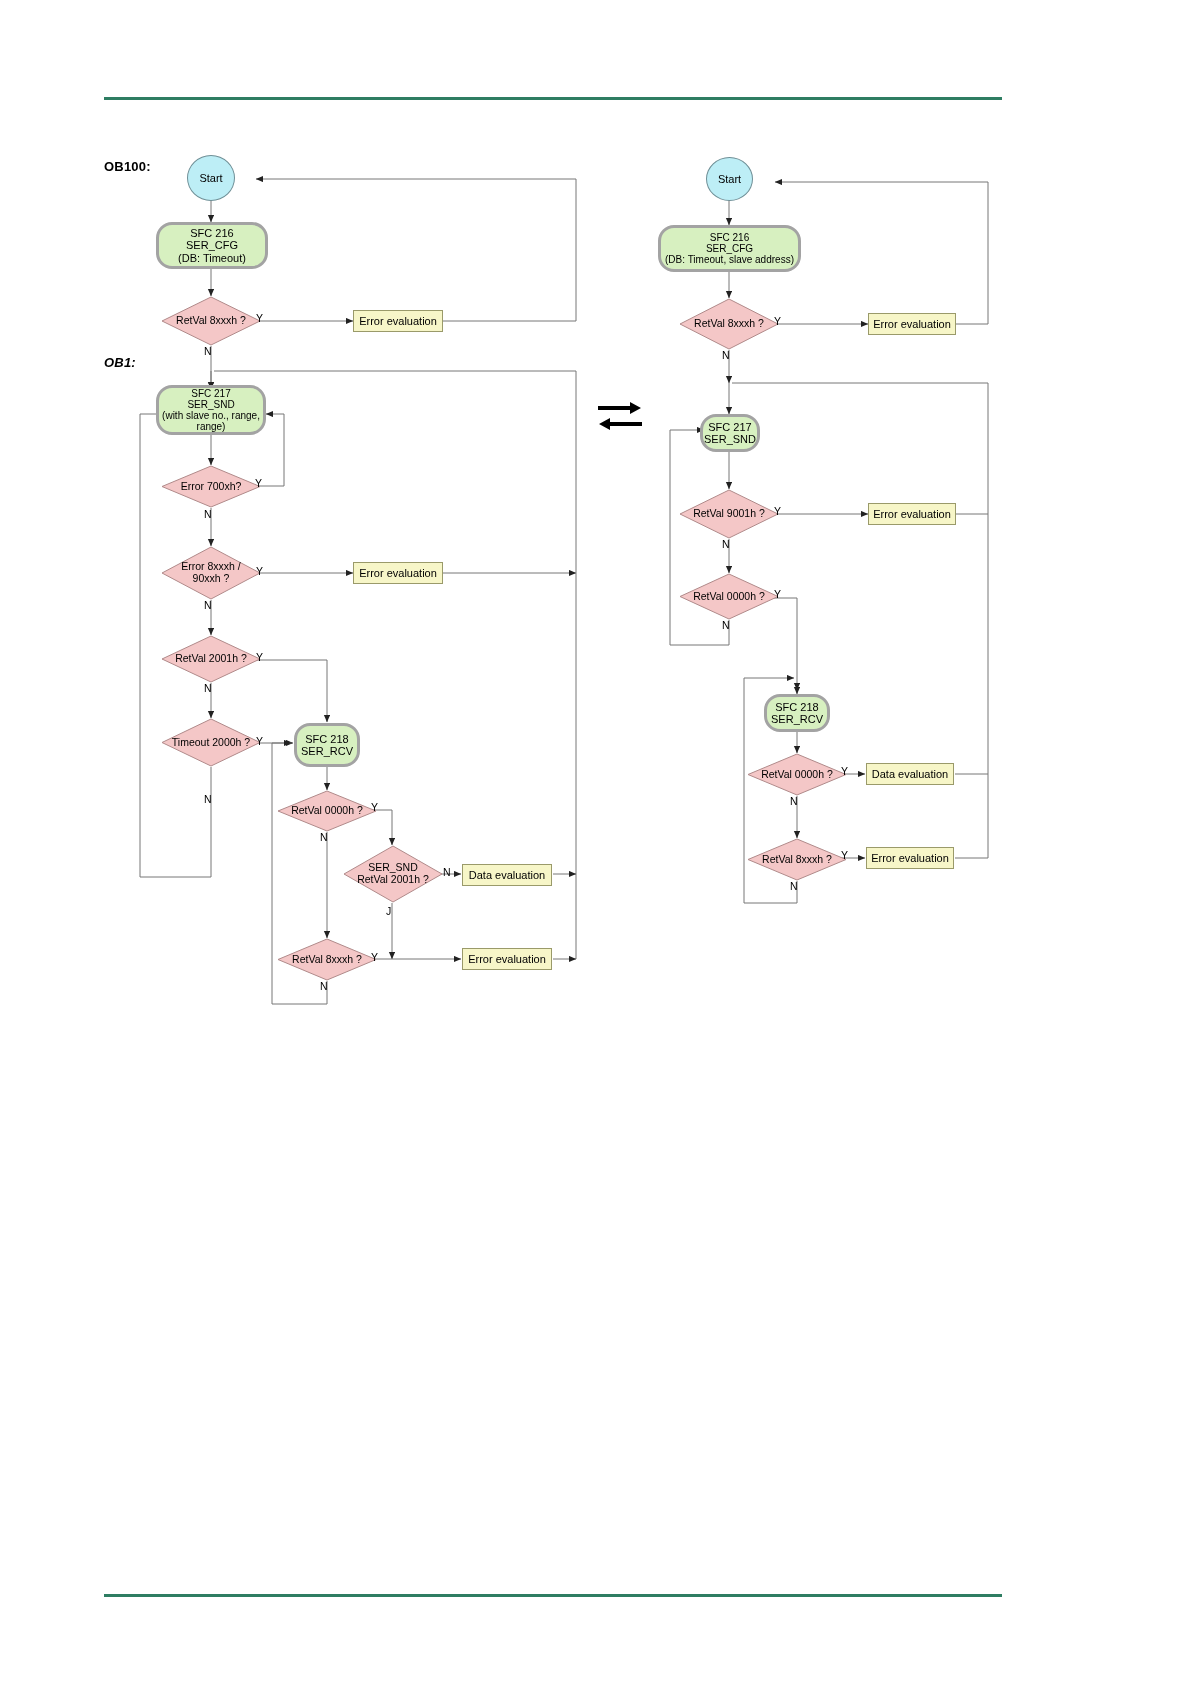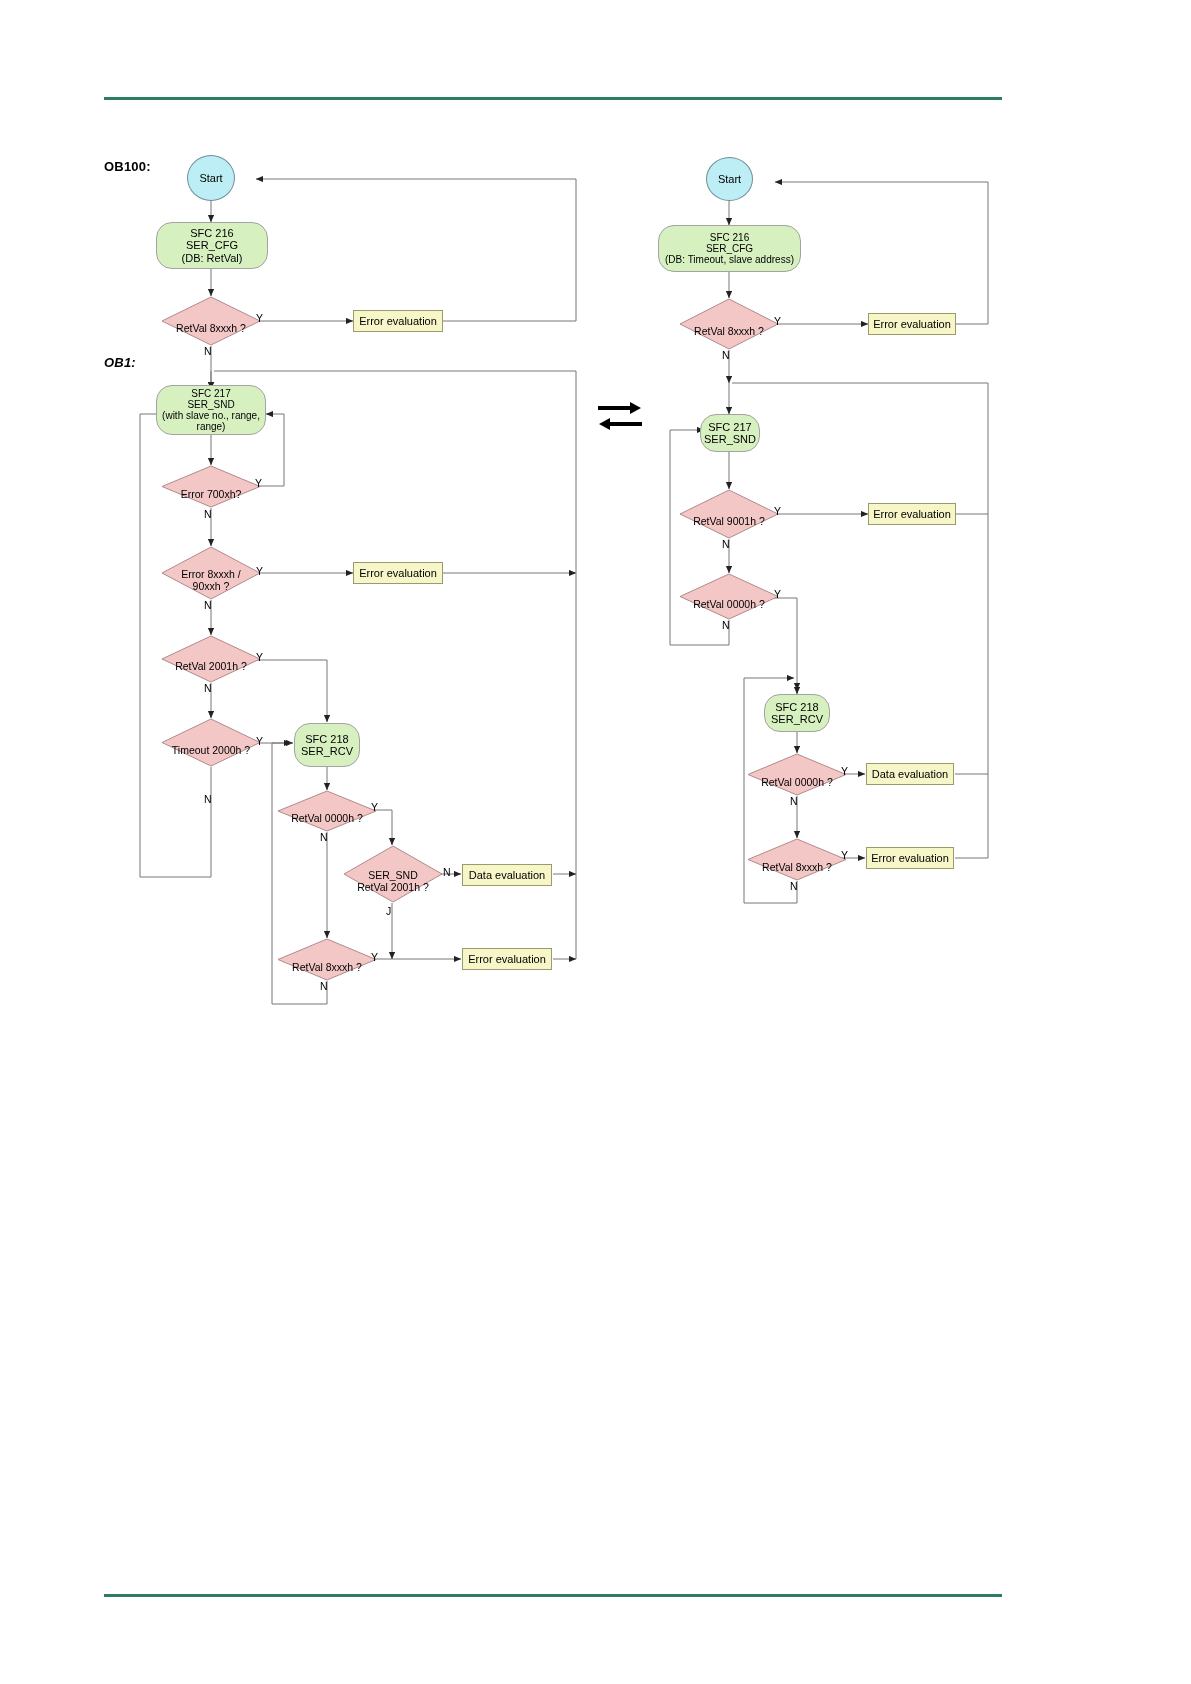--- a/index.html
+++ b/index.html
@@ -5,24 +5,24 @@
   html,body{margin:0;padding:0;background:#ffffff;}
   body{width:1191px;height:1684px;position:relative;font-family:"Liberation Sans",sans-serif;color:#000;}
   .page{position:absolute;left:0;top:0;width:1191px;height:1684px;}
   .rule{position:absolute;left:104px;width:898px;height:3px;background:#2e7d62;}
   .rule.top{top:97px;}
   .rule.bottom{top:1594px;}
   .sec-label{position:absolute;font-size:13px;font-weight:bold;letter-spacing:.2px;}
   svg.flow{position:absolute;left:0;top:0;width:1191px;height:1684px;overflow:visible;}
   .nd{position:absolute;box-sizing:border-box;display:flex;align-items:center;justify-content:center;text-align:right;line-height:1.12;}
   .start{border-radius:50%;background:#bdeef6;border:1px solid #6f8f96;font-size:11px;}
-  .proc{border-radius:16px;background:#d7f0c0;border:1px solid #a3a3a3;font-size:11px;}
+  .proc{border-radius:16px;background:#d7f0c0;border:3px solid #a3a3a3;font-size:11px;}
   .rect{background:#f7f6c8;border:1px solid #9a9a6a;font-size:11px;}
   .dia-wrap{position:absolute;}
-  .dia-lbl{position:absolute;left:0;top:8px;width:100%;height:100%;display:flex;align-items:center;justify-content:center;text-align:center;font-size:10.5px;line-height:1.14;pointer-events:none;}
+  .dia-lbl{position:absolute;left:0;top:0;width:100%;height:100%;display:flex;align-items:center;justify-content:center;text-align:center;font-size:10.5px;line-height:1.14;pointer-events:none;}
   .yn{position:absolute;font-size:10.5px;}
   .exch{position:absolute;}
 </style>
 </head>
 <body>
 
 <div class="page">
 
   <div class="rule top"></div>
   <div class="rule bottom"></div>
@@ -133,21 +133,21 @@
 
       <path d="M797,881 L797,903 L744,903 L744,678"></path>
     </g>
   </svg>
 
   <div class="nd start" style="left:187px;top:155px;width:48px;height:46px;">Start</div>
 
   <div class="nd proc" style="left:156px;top:222px;width:112px;height:47px;flex-direction:column;">
     <span>SFC 216</span>
     <span>SER_CFG</span>
-    <span>(DB: RetVal)</span>
+    <span>(DB: Timeout)</span>
   </div>
 
   <div class="dia-wrap" style="left:161px;top:296px;width:100px;height:50px;">
     <svg width="100" height="50" viewBox="0 0 100 50">
         <polygon points="50,1 99,25 50,49 1,25" fill="#f4c7c7" stroke="#b08a8a" stroke-width="1"></polygon>
       </svg>
     <div class="dia-lbl">RetVal 8xxxh ?</div>
   </div>
   <div class="yn" style="left:256px;top:312px;">Y</div>
   <div class="yn" style="left:204px;top:345px;">N</div>

